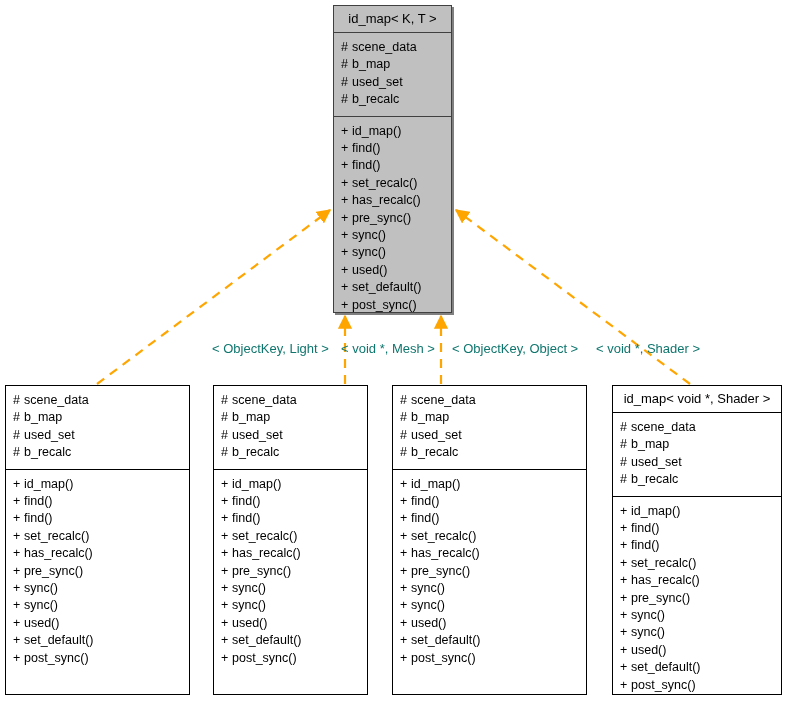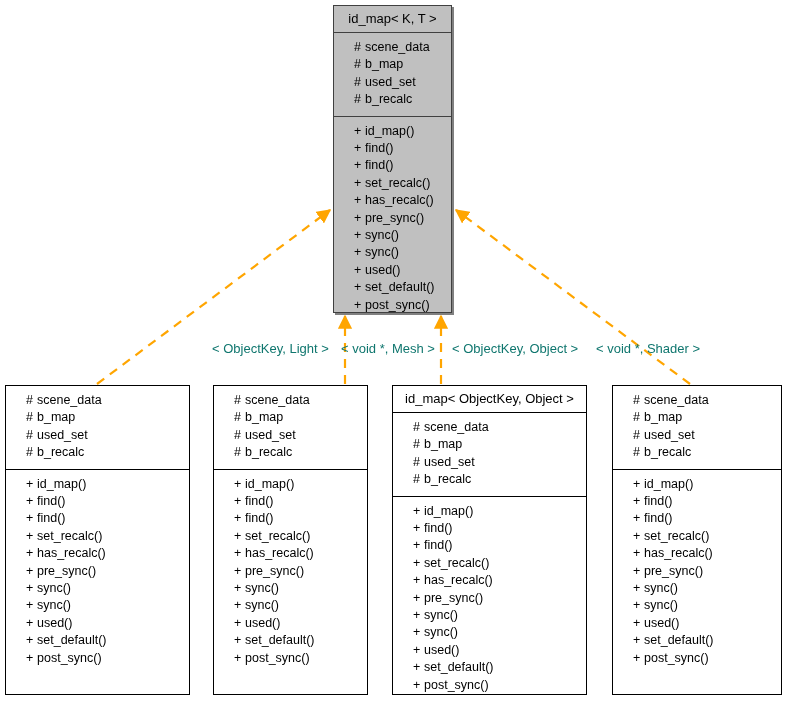--- a/index.html
+++ b/index.html
@@ -51,21 +51,21 @@
     padding: 5px 8px 6px 8px;
     border-bottom: 1px solid #000000;
     white-space: nowrap;
   }
   .base .uml-title {
     border-bottom: 1px solid #404040;
   }
 
   .uml-compartment {
     box-sizing: border-box;
-    padding: 6px 7px 7px 20px;
+    padding: 6px 7px 7px 7px;
     border-bottom: 1px solid #000000;
   }
   .base .uml-compartment {
     border-bottom: 1px solid #404040;
   }
   .uml-compartment.last {
     border-bottom: none;
     flex: 1 1 auto;
   }
 
@@ -177,21 +177,20 @@
         <div class="member"><span class="vis">+</span><span>pre_sync()</span></div>
         <div class="member"><span class="vis">+</span><span>sync()</span></div>
         <div class="member"><span class="vis">+</span><span>sync()</span></div>
         <div class="member"><span class="vis">+</span><span>used()</span></div>
         <div class="member"><span class="vis">+</span><span>set_default()</span></div>
         <div class="member"><span class="vis">+</span><span>post_sync()</span></div>
       </div>
   </div>
 
   <div class="uml-box" style="left:392px; top:385px; width:195px; height:310px;">
-    <div class="uml-title">id_map&lt; ObjectKey, Object &gt;</div>
     <div class="uml-compartment" id="d2-attrs">
         <div class="member"><span class="vis">#</span><span>scene_data</span></div>
         <div class="member"><span class="vis">#</span><span>b_map</span></div>
         <div class="member"><span class="vis">#</span><span>used_set</span></div>
         <div class="member"><span class="vis">#</span><span>b_recalc</span></div>
       </div>
     <div class="uml-compartment last" id="d2-methods">
         <div class="member"><span class="vis">+</span><span>id_map()</span></div>
         <div class="member"><span class="vis">+</span><span>find()</span></div>
         <div class="member"><span class="vis">+</span><span>find()</span></div>
@@ -200,20 +199,21 @@
         <div class="member"><span class="vis">+</span><span>pre_sync()</span></div>
         <div class="member"><span class="vis">+</span><span>sync()</span></div>
         <div class="member"><span class="vis">+</span><span>sync()</span></div>
         <div class="member"><span class="vis">+</span><span>used()</span></div>
         <div class="member"><span class="vis">+</span><span>set_default()</span></div>
         <div class="member"><span class="vis">+</span><span>post_sync()</span></div>
       </div>
   </div>
 
   <div class="uml-box" style="left:612px; top:385px; width:170px; height:310px;">
+    <div class="uml-title">id_map&lt; void *, Shader &gt;</div>
     <div class="uml-compartment" id="d3-attrs">
         <div class="member"><span class="vis">#</span><span>scene_data</span></div>
         <div class="member"><span class="vis">#</span><span>b_map</span></div>
         <div class="member"><span class="vis">#</span><span>used_set</span></div>
         <div class="member"><span class="vis">#</span><span>b_recalc</span></div>
       </div>
     <div class="uml-compartment last" id="d3-methods">
         <div class="member"><span class="vis">+</span><span>id_map()</span></div>
         <div class="member"><span class="vis">+</span><span>find()</span></div>
         <div class="member"><span class="vis">+</span><span>find()</span></div>

